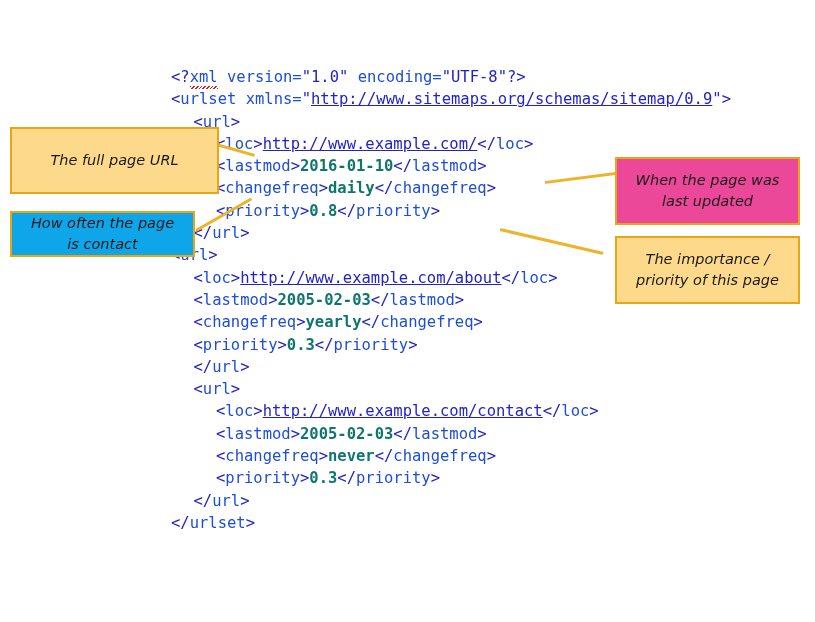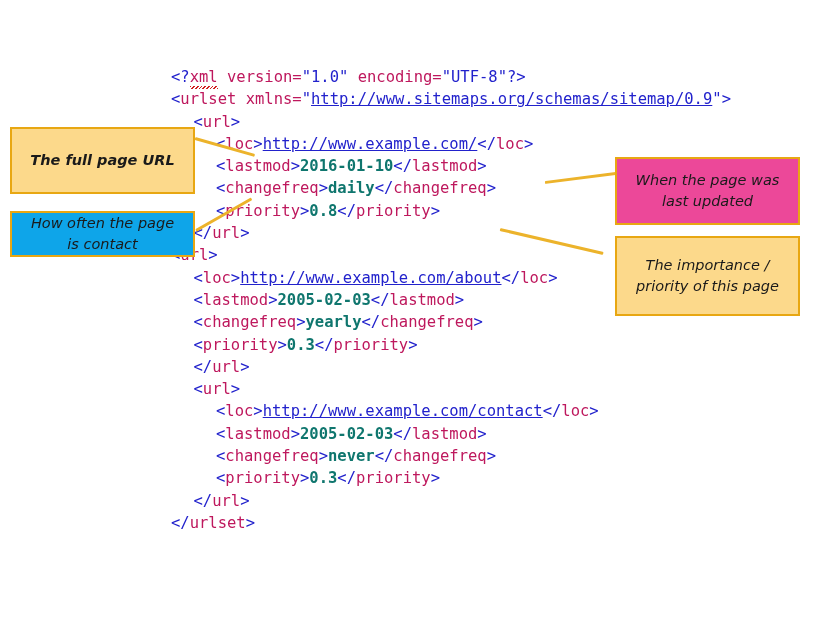--- a/index.html
+++ b/index.html
@@ -25,21 +25,21 @@
     top: 66px;
     font-family: "DejaVu Sans Mono", "Liberation Mono", monospace;
     font-size: 15.5px;
     line-height: 22.3px;
     white-space: pre;
     color: #000000;
     letter-spacing: 0px;
   }
   #code .line { height: 22.3px; }
   .br   { color: #2222cc; }          
-  .tag  { color: #be185d; }          
+  .tag  { color: #1d4ed8; }          
   .txt  { color: #0f766e; font-weight: bold; }  
   .attv { color: #2222cc; }          
   .lnk  { color: #2222cc; text-decoration: underline; }
   .sq   { position: relative; }
   .sq::after {
     content: "";
     position: absolute;
     left: 0; right: 0; bottom: -3px;
     height: 3px;
     background-image:
@@ -84,38 +84,38 @@
   <div id="code"><div class="line"><span style="display: inline-block; width: 0px;"></span><span class="br">&lt;?</span><span class="tag sq">xml</span><span class="tag"> version=</span><span class="attv">"1.0"</span><span class="tag"> encoding=</span><span class="attv">"UTF-8"</span><span class="br">?&gt;</span></div><div class="line"><span style="display: inline-block; width: 0px;"></span><span class="br">&lt;</span><span class="tag">urlset</span><span class="tag"> xmlns=</span><span class="attv">"</span><span class="lnk">http://www.sitemaps.org/schemas/sitemap/0.9</span><span class="attv">"&gt;</span></div><div class="line"><span style="display: inline-block; width: 22.5px;"></span><span class="br">&lt;</span><span class="tag">url</span><span class="br">&gt;</span></div><div class="line"><span style="display: inline-block; width: 45px;"></span><span class="br">&lt;</span><span class="tag">loc</span><span class="br">&gt;</span><span class="lnk">http://www.example.com/</span><span class="br">&lt;/</span><span class="tag">loc</span><span class="br">&gt;</span></div><div class="line"><span style="display: inline-block; width: 45px;"></span><span class="br">&lt;</span><span class="tag">lastmod</span><span class="br">&gt;</span><span class="txt">2016-01-10</span><span class="br">&lt;/</span><span class="tag">lastmod</span><span class="br">&gt;</span></div><div class="line"><span style="display: inline-block; width: 45px;"></span><span class="br">&lt;</span><span class="tag">changefreq</span><span class="br">&gt;</span><span class="txt">daily</span><span class="br">&lt;/</span><span class="tag">changefreq</span><span class="br">&gt;</span></div><div class="line"><span style="display: inline-block; width: 45px;"></span><span class="br">&lt;</span><span class="tag">priority</span><span class="br">&gt;</span><span class="txt">0.8</span><span class="br">&lt;/</span><span class="tag">priority</span><span class="br">&gt;</span></div><div class="line"><span style="display: inline-block; width: 22.5px;"></span><span class="br">&lt;/</span><span class="tag">url</span><span class="br">&gt;</span></div><div class="line"><span style="display: inline-block; width: 0px;"></span><span class="br">&lt;</span><span class="tag">url</span><span class="br">&gt;</span></div><div class="line"><span style="display: inline-block; width: 22.5px;"></span><span class="br">&lt;</span><span class="tag">loc</span><span class="br">&gt;</span><span class="lnk">http://www.example.com/about</span><span class="br">&lt;/</span><span class="tag">loc</span><span class="br">&gt;</span></div><div class="line"><span style="display: inline-block; width: 22.5px;"></span><span class="br">&lt;</span><span class="tag">lastmod</span><span class="br">&gt;</span><span class="txt">2005-02-03</span><span class="br">&lt;/</span><span class="tag">lastmod</span><span class="br">&gt;</span></div><div class="line"><span style="display: inline-block; width: 22.5px;"></span><span class="br">&lt;</span><span class="tag">changefreq</span><span class="br">&gt;</span><span class="txt">yearly</span><span class="br">&lt;/</span><span class="tag">changefreq</span><span class="br">&gt;</span></div><div class="line"><span style="display: inline-block; width: 22.5px;"></span><span class="br">&lt;</span><span class="tag">priority</span><span class="br">&gt;</span><span class="txt">0.3</span><span class="br">&lt;/</span><span class="tag">priority</span><span class="br">&gt;</span></div><div class="line"><span style="display: inline-block; width: 22.5px;"></span><span class="br">&lt;/</span><span class="tag">url</span><span class="br">&gt;</span></div><div class="line"><span style="display: inline-block; width: 22.5px;"></span><span class="br">&lt;</span><span class="tag">url</span><span class="br">&gt;</span></div><div class="line"><span style="display: inline-block; width: 45px;"></span><span class="br">&lt;</span><span class="tag">loc</span><span class="br">&gt;</span><span class="lnk">http://www.example.com/contact</span><span class="br">&lt;/</span><span class="tag">loc</span><span class="br">&gt;</span></div><div class="line"><span style="display: inline-block; width: 45px;"></span><span class="br">&lt;</span><span class="tag">lastmod</span><span class="br">&gt;</span><span class="txt">2005-02-03</span><span class="br">&lt;/</span><span class="tag">lastmod</span><span class="br">&gt;</span></div><div class="line"><span style="display: inline-block; width: 45px;"></span><span class="br">&lt;</span><span class="tag">changefreq</span><span class="br">&gt;</span><span class="txt">never</span><span class="br">&lt;/</span><span class="tag">changefreq</span><span class="br">&gt;</span></div><div class="line"><span style="display: inline-block; width: 45px;"></span><span class="br">&lt;</span><span class="tag">priority</span><span class="br">&gt;</span><span class="txt">0.3</span><span class="br">&lt;/</span><span class="tag">priority</span><span class="br">&gt;</span></div><div class="line"><span style="display: inline-block; width: 22.5px;"></span><span class="br">&lt;/</span><span class="tag">url</span><span class="br">&gt;</span></div><div class="line"><span style="display: inline-block; width: 0px;"></span><span class="br">&lt;/</span><span class="tag">urlset</span><span class="br">&gt;</span></div></div>
 
   <div id="leaders-layer">
       <div class="leader" style="left: 195px; top: 137px; width: 62.3618px; background: rgb(236, 179, 43); transform: rotate(15.8192deg);"></div>
       <div class="leader" style="left: 196px; top: 229px; width: 64.4981px; background: rgb(236, 179, 43); transform: rotate(-29.7449deg);"></div>
       <div class="leader" style="left: 545px; top: 181px; width: 79.6304px; background: rgb(236, 179, 43); transform: rotate(-7.21426deg);"></div>
       <div class="leader" style="left: 500px; top: 228px; width: 105.759px; background: rgb(236, 179, 43); transform: rotate(13.1164deg);"></div>
     </div>
 
   <div id="callouts-layer">
-      <div class="callout" style="left: 10px; top: 127px; width: 185px; height: 67px; background: rgb(252, 217, 139); border-color: rgb(232, 167, 18); font-weight: bold;">
+      <div class="callout" style="left: 10px; top: 127px; width: 209px; height: 67px; background: rgb(252, 217, 139); border-color: rgb(232, 167, 18);">
         <div>
           <span>The full page URL</span>
         </div>
       </div>
       <div class="callout" style="left: 10px; top: 211px; width: 185px; height: 46px; background: #0ea5e9; border-color: rgb(232, 167, 18);">
         <div>
           <span>How often the page</span>
           <span>is contact</span>
         </div>
       </div>
       <div class="callout" style="left: 615px; top: 157px; width: 185px; height: 68px; background: #ec4899; border-color: rgb(232, 167, 18);">
         <div>
           <span>When the page was</span>
           <span>last updated</span>
         </div>
       </div>
-      <div class="callout" style="left: 615px; top: 236px; width: 185px; height: 80px; background: rgb(252, 217, 139); border-color: rgb(232, 167, 18);">
+      <div class="callout" style="left: 615px; top: 236px; width: 185px; height: 68px; background: rgb(252, 217, 139); border-color: rgb(232, 167, 18);">
         <div>
           <span>The importance /</span>
           <span>priority of this page</span>
         </div>
       </div>
     </div>
 
 </div>
 
 </body></html>

